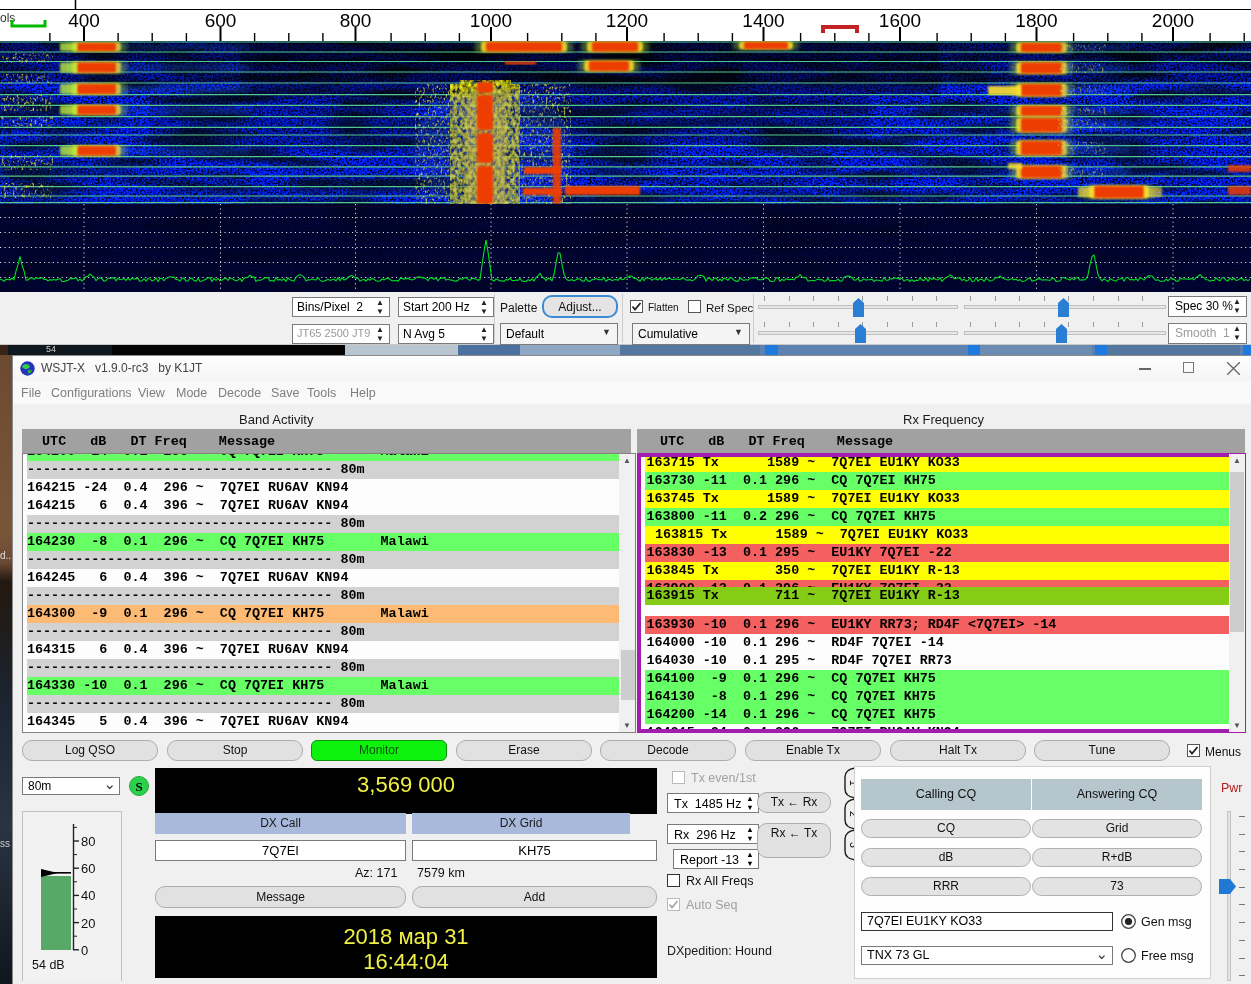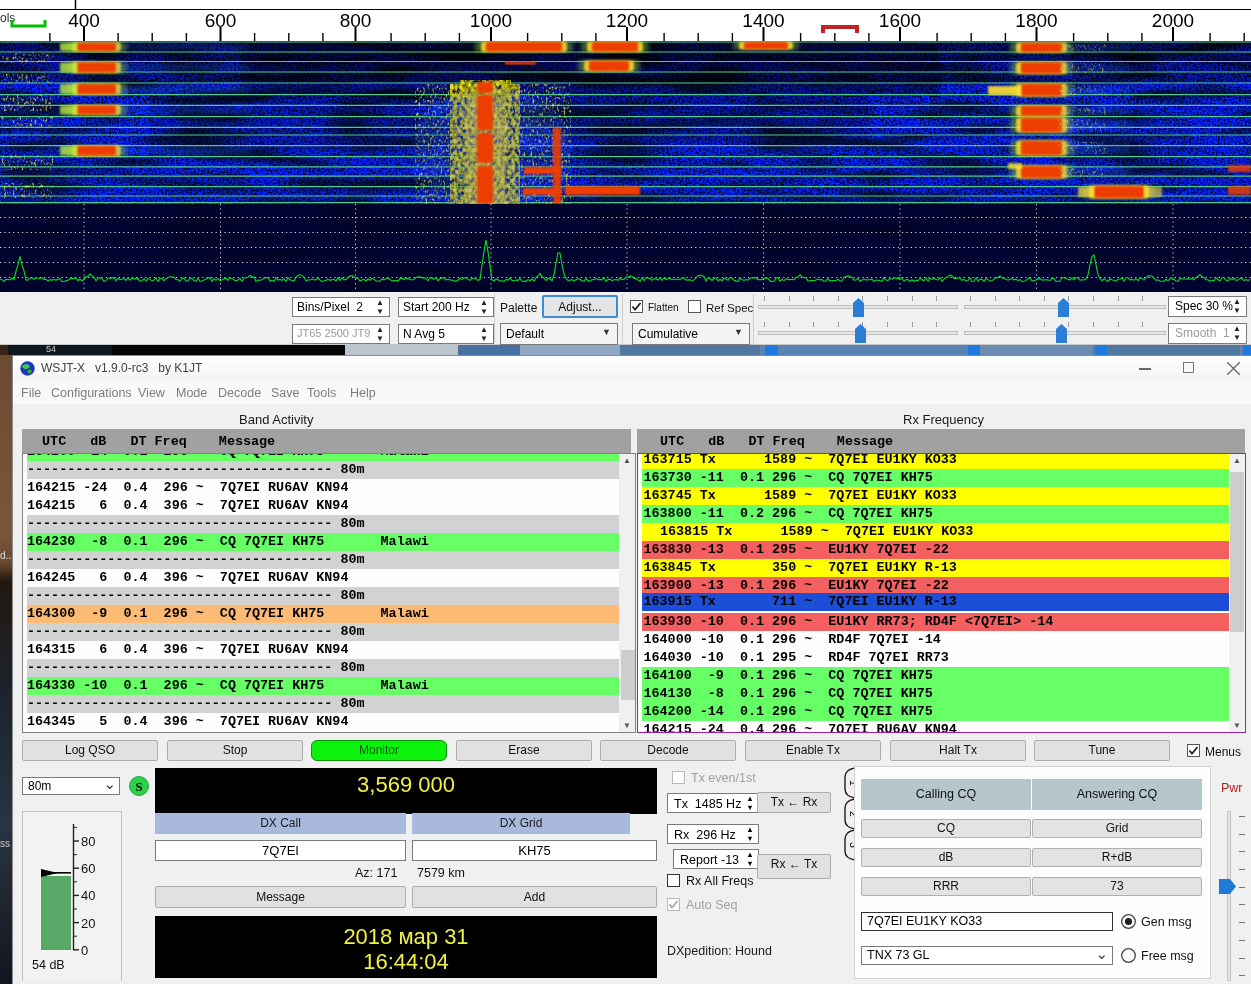--- a/index.html
+++ b/index.html
@@ -1,17 +1,17 @@
 <!DOCTYPE html>
 <html><head><meta charset="utf-8"><style>
 *{margin:0;padding:0;box-sizing:border-box}
 body{width:1251px;height:984px;position:relative;overflow:hidden;font-family:"Liberation Sans",sans-serif;background:#f0f0f0}
 .abs{position:absolute}
 pre{font-family:"Liberation Mono",monospace;font-weight:bold;font-size:13.4px;line-height:18px;white-space:pre;margin:0}
-.btn{position:absolute;background:#e1e1e1;border:1px solid #adadad;border-radius:2px;font-size:12px;color:#111;text-align:center}
+.btn{position:absolute;background:#e1e1e1;border:1px solid #adadad;border-radius:10px;font-size:12px;color:#111;text-align:center}
 .spin{position:absolute;background:#fff;border:1px solid #7a7a7a;font-size:12px;color:#000;white-space:pre}
 .cb{position:absolute;width:13px;height:13px;background:#fff;border:1px solid #555}
 .lbl{position:absolute;font-size:12px;color:#111;white-space:nowrap}
 </style></head><body>
 <div class="abs" style="left:0;top:0;width:1251px;height:41px;background:#fff"></div>
 <svg class="abs" style="left:0;top:0" width="1251" height="41">
 <line x1="0" y1="9.5" x2="1251" y2="9.5" stroke="#000" stroke-width="1.2"></line>
 <line x1="75.5" y1="0" x2="75.5" y2="9" stroke="#000" stroke-width="1.5"></line>
 <text x="0" y="22" font-size="12" fill="#333">ols</text>
 <text x="84" y="27" font-size="19" fill="#000" text-anchor="middle" font-family="Liberation Sans">400</text>
@@ -405,46 +405,46 @@
       <pre style="padding-left:0.5px">-------------------------------------- 80m</pre>
     </div>
 <div style="position:absolute;left:3.5px;top:259.0px;width:592.5px;height:18px;background:#fdfdfd">
       <pre style="padding-left:0.5px">164345   5  0.4  396 ~  7Q7EI RU6AV KN94</pre>
     </div>
 </div>
 <div class="abs" style="left:619px;top:454px;width:16px;height:278px;background:#f0f0f0">
     <div style="position:absolute;top:2px;left:4px;font-size:8px;color:#555">▲</div>
     <div style="position:absolute;bottom:2px;left:4px;font-size:8px;color:#555">▼</div>
   </div>
-<div class="abs" style="left:637px;top:453px;width:609px;height:280px;background:#fdfdfd;border:1px solid #a21caf;overflow:hidden">
+<div class="abs" style="left:637px;top:453px;width:609px;height:280px;background:#fdfdfd;border:4px solid #a21caf;overflow:hidden">
 <div style="position:absolute;left:4px;top:-3.4px;width:587px;height:18px;background:#ffff00">
       <pre style="padding-left:1.5px">163715 Tx      1589 ~  7Q7EI EU1KY KO33</pre>
     </div>
 <div style="position:absolute;left:4px;top:14.6px;width:587px;height:18px;background:#66ff66">
       <pre style="padding-left:1.5px">163730 -11  0.1 296 ~  CQ 7Q7EI KH75</pre>
     </div>
 <div style="position:absolute;left:4px;top:32.6px;width:587px;height:18px;background:#ffff00">
       <pre style="padding-left:1.5px">163745 Tx      1589 ~  7Q7EI EU1KY KO33</pre>
     </div>
 <div style="position:absolute;left:4px;top:50.6px;width:587px;height:18px;background:#66ff66">
       <pre style="padding-left:1.5px">163800 -11  0.2 296 ~  CQ 7Q7EI KH75</pre>
     </div>
 <div style="position:absolute;left:4px;top:68.6px;width:587px;height:18px;background:#ffff00">
-      <pre style="padding-left:18px">163815 Tx      1589 ~  7Q7EI EU1KY KO33</pre>
+      <pre style="padding-left:10px">163815 Tx      1589 ~  7Q7EI EU1KY KO33</pre>
     </div>
 <div style="position:absolute;left:4px;top:86.6px;width:587px;height:18px;background:#f46060">
       <pre style="padding-left:1.5px">163830 -13  0.1 295 ~  EU1KY 7Q7EI -22</pre>
     </div>
 <div style="position:absolute;left:4px;top:104.6px;width:587px;height:18px;background:#ffff00">
       <pre style="padding-left:1.5px">163845 Tx       350 ~  7Q7EI EU1KY R-13</pre>
     </div>
 <div style="position:absolute;left:4px;top:122.6px;width:587px;height:18px;background:#f46060">
       <pre style="padding-left:1.5px">163900 -13  0.1 296 ~  EU1KY 7Q7EI -22</pre>
     </div>
-<div style="position:absolute;left:4px;top:139px;width:587px;height:18px;background:#1d4ed8">
+<div style="position:absolute;left:4px;top:130px;width:587px;height:18px;background:#84cc16">
       <pre style="padding-left:1.5px">163915 Tx       711 ~  7Q7EI EU1KY R-13</pre>
     </div>
 <div style="position:absolute;left:4px;top:158.6px;width:587px;height:18px;background:#f46060">
       <pre style="padding-left:1.5px">163930 -10  0.1 296 ~  EU1KY RR73; RD4F &lt;7Q7EI&gt; -14</pre>
     </div>
 <div style="position:absolute;left:4px;top:176.6px;width:587px;height:18px;background:#fdfdfd">
       <pre style="padding-left:1.5px">164000 -10  0.1 296 ~  RD4F 7Q7EI -14</pre>
     </div>
 <div style="position:absolute;left:4px;top:194.6px;width:587px;height:18px;background:#fdfdfd">
       <pre style="padding-left:1.5px">164030 -10  0.1 295 ~  RD4F 7Q7EI RR73</pre>
@@ -515,21 +515,21 @@
 <div class="abs" style="left:417px;top:866px;font-size:12.5px;color:#111">7579 km</div>
 <div class="btn" style="left:155px;top:886px;width:251px;height:22px;line-height:20px">Message</div>
 <div class="btn" style="left:412px;top:886px;width:245px;height:22px;line-height:20px">Add</div>
 <div class="abs" style="left:155px;top:916px;width:502px;height:62px;background:#000;color:#f0f046;font-size:22px;text-align:center;padding-top:8px;line-height:25px">2018 мар 31<br>16:44:04</div>
 <div class="cb" style="left:672px;top:771px;border-color:#b9b9b9"></div>
 <div class="abs" style="left:691px;top:771px;font-size:12.5px;color:#a0a0a0">Tx even/1st</div>
 <div class="spin" style="left:667px;top:793px;width:92px;height:20px;padding:3px 0 0 6px;font-size:12.5px">Tx  1485 Hz<span style="position:absolute;right:1px;top:0px;width:14px;height:18px;background:#fff;color:#000;font-size:7.5px;text-align:center;line-height:9px">▲<br>▼</span></div>
 <div class="spin" style="left:667px;top:824px;width:92px;height:20px;padding:3px 0 0 6px;font-size:12.5px">Rx  296 Hz<span style="position:absolute;right:1px;top:0px;width:14px;height:18px;background:#fff;color:#000;font-size:7.5px;text-align:center;line-height:9px">▲<br>▼</span></div>
 <div class="spin" style="left:673px;top:849px;width:86px;height:20px;padding:3px 0 0 6px;font-size:12.5px">Report -13<span style="position:absolute;right:1px;top:0px;width:14px;height:18px;background:#fff;color:#000;font-size:7.5px;text-align:center;line-height:9px">▲<br>▼</span></div>
 <div class="btn" style="left:757px;top:792px;width:74px;height:21px;line-height:19px">Tx ← Rx</div>
-<div class="btn" style="left:757px;top:854px;width:74px;height:25px;line-height:19px">Rx ← Tx</div>
+<div class="btn" style="left:757px;top:823px;width:74px;height:35px;line-height:19px">Rx ← Tx</div>
 <div class="cb" style="left:667px;top:874px;border-color:#333"></div>
 <div class="abs" style="left:686px;top:874px;font-size:12.5px;color:#111">Rx All Freqs</div>
 <div class="cb" style="left:667px;top:898px;border-color:#b9b9b9"></div>
 <svg class="abs" style="left:667px;top:898px" width="13" height="13">
     <path d="M2.5,6.5 L5,9.5 L10.5,3" stroke="#a8a8a8" stroke-width="1.8" fill="none"></path>
   </svg>
 <div class="abs" style="left:686px;top:898px;font-size:12.5px;color:#a0a0a0">Auto Seq</div>
 <div class="abs" style="left:667px;top:944px;font-size:12.5px;color:#1a1a1a">DXpedition: Hound</div>
 <svg class="abs" style="left:833px;top:766px" width="22" height="100">
 <path d="M22,2 Q12,3.5 12,11 L12,23 Q12,30.5 22,32" fill="#f0f0f0" stroke="#1a1a1a" stroke-width="1.4"></path>

